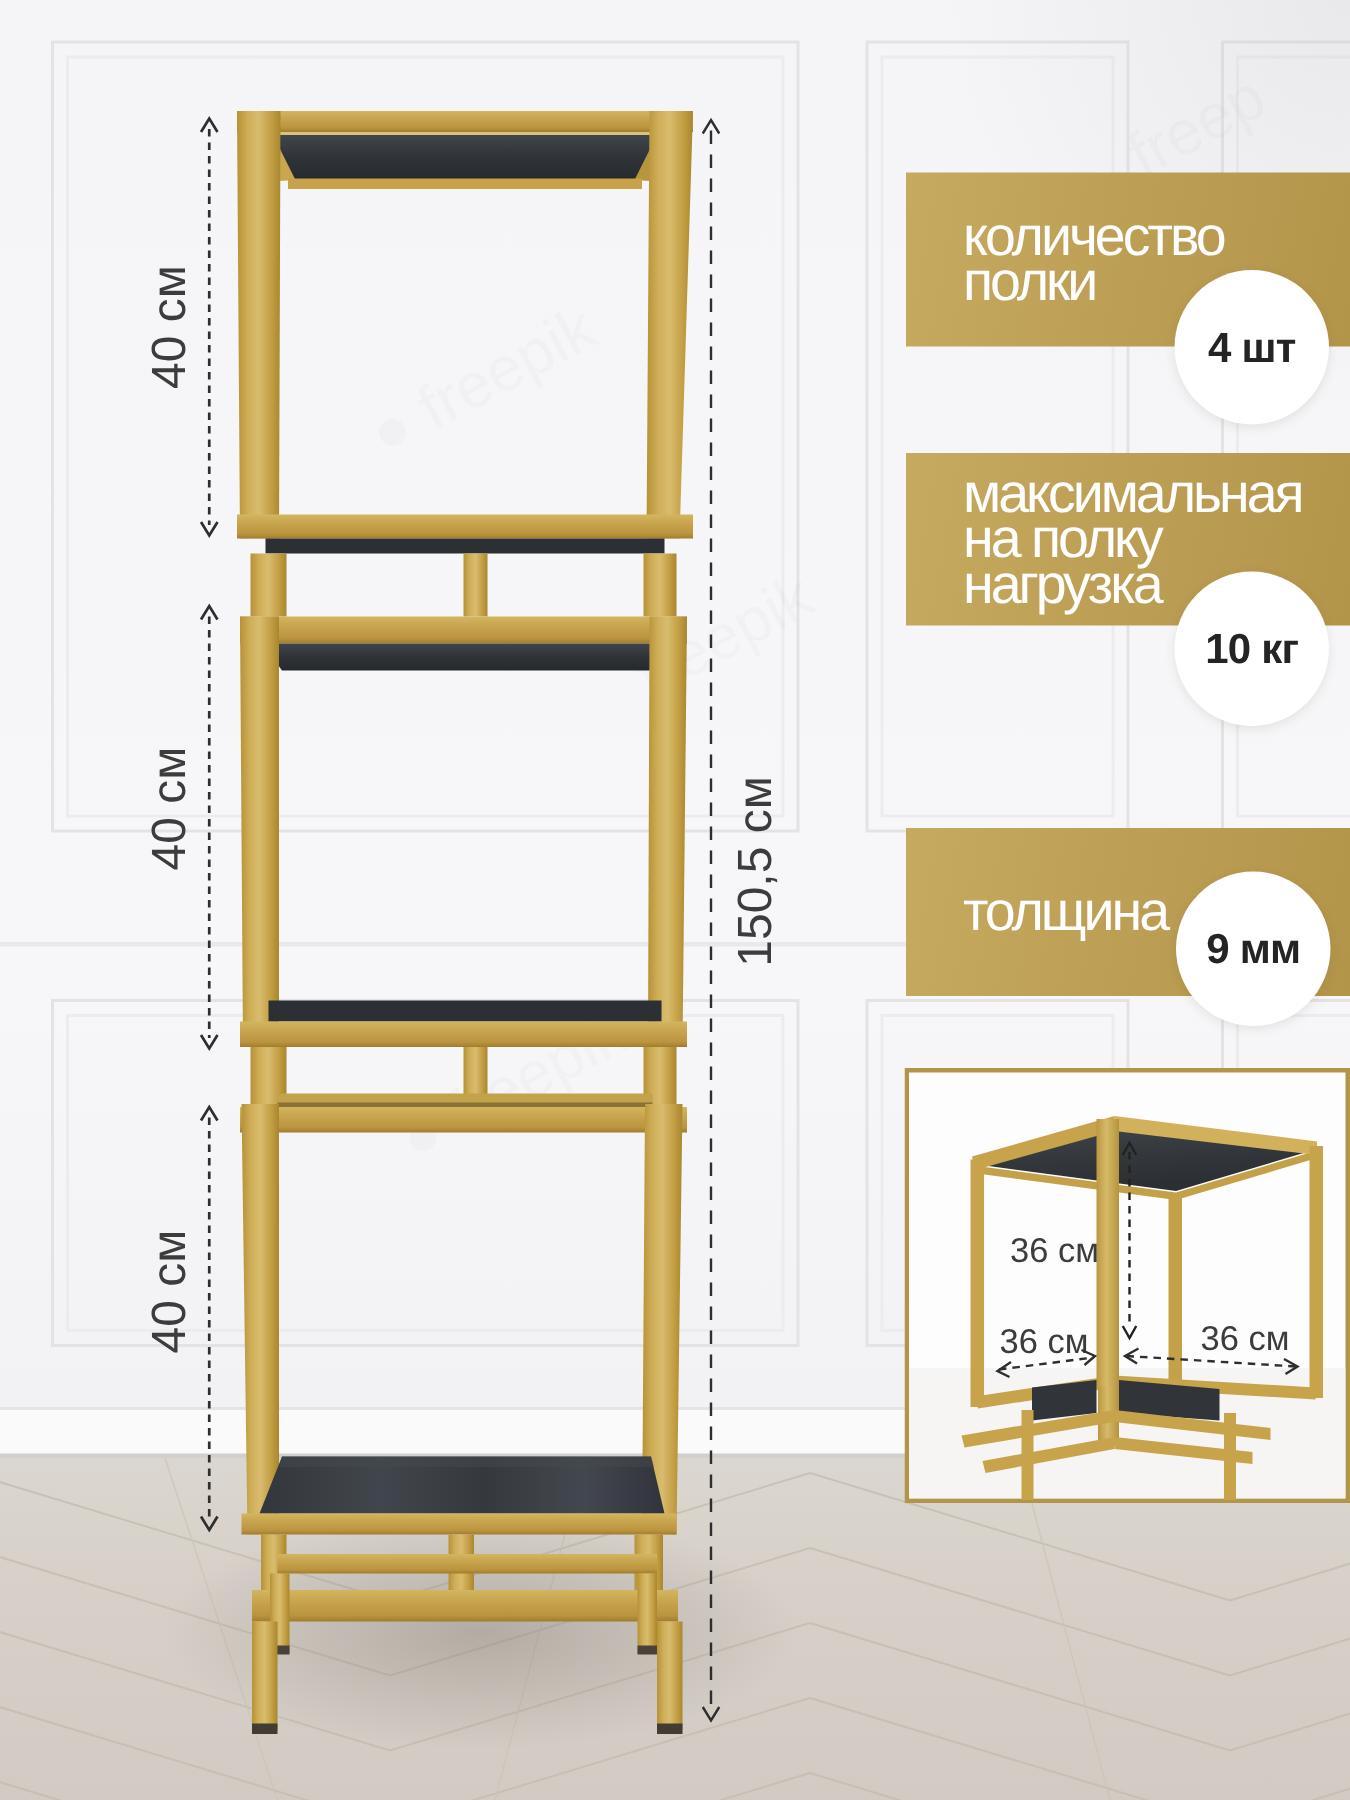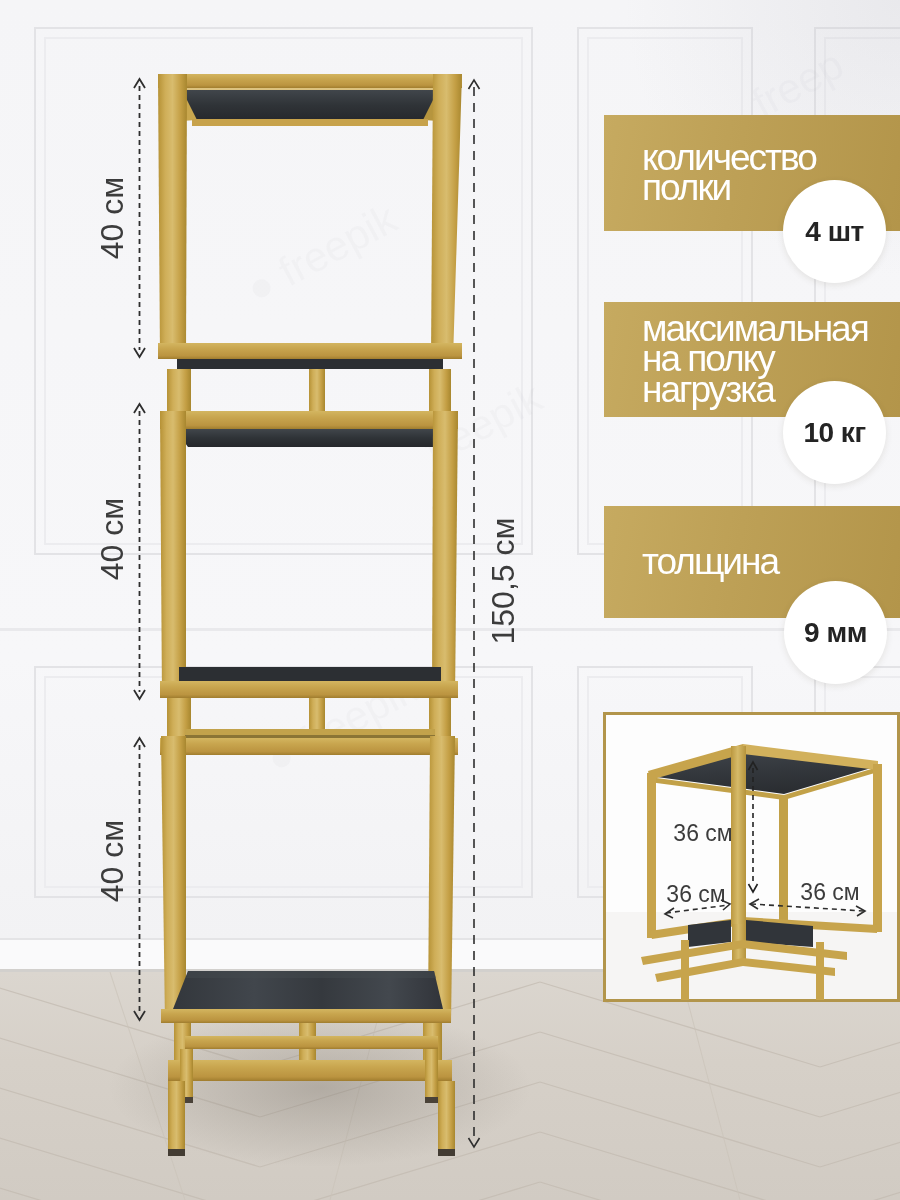--- a/index.html
+++ b/index.html
@@ -244,21 +244,21 @@
   <div class="circle" style="left:783px;top:180px;">4 шт</div>
 
   <div class="badge" style="top:302px;height:115px;">
       <div>максимальная</div>
       <div>на полку</div>
       <div>нагрузка</div>
     </div>
 
   <div class="circle" style="left:783px;top:381px;">10 кг</div>
 
-  <div class="badge" style="top:506px;height:112px;">
+  <div class="badge" style="top:552px;height:112px;">
       <div>толщина</div>
     </div>
 
   <div class="circle" style="left:784px;top:581px;">9 мм</div>
 
   <svg class="abs" style="left:603px;top:712px;" width="297" height="290" viewBox="0 0 297 290">
     <defs>
       <linearGradient id="ig" x1="0" y1="0" x2="1" y2="0">
         <stop offset="0" stop-color="#bb9840"></stop>
           <stop offset="0.45" stop-color="#d6ba69"></stop>

